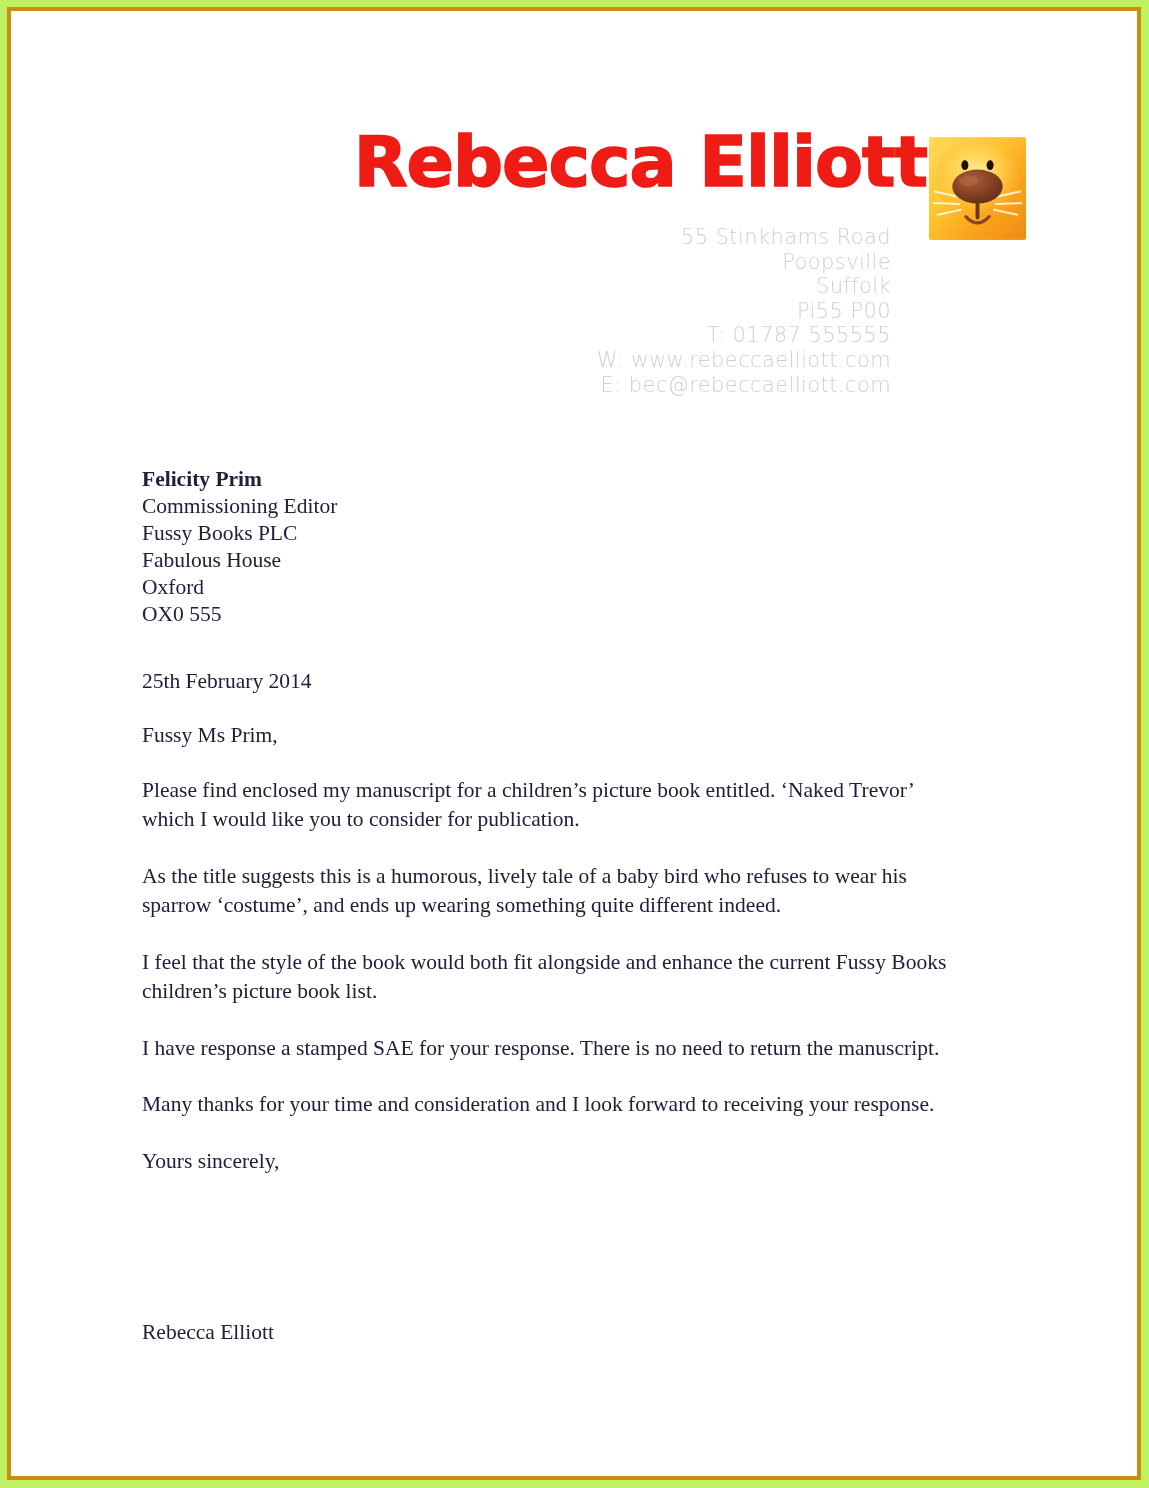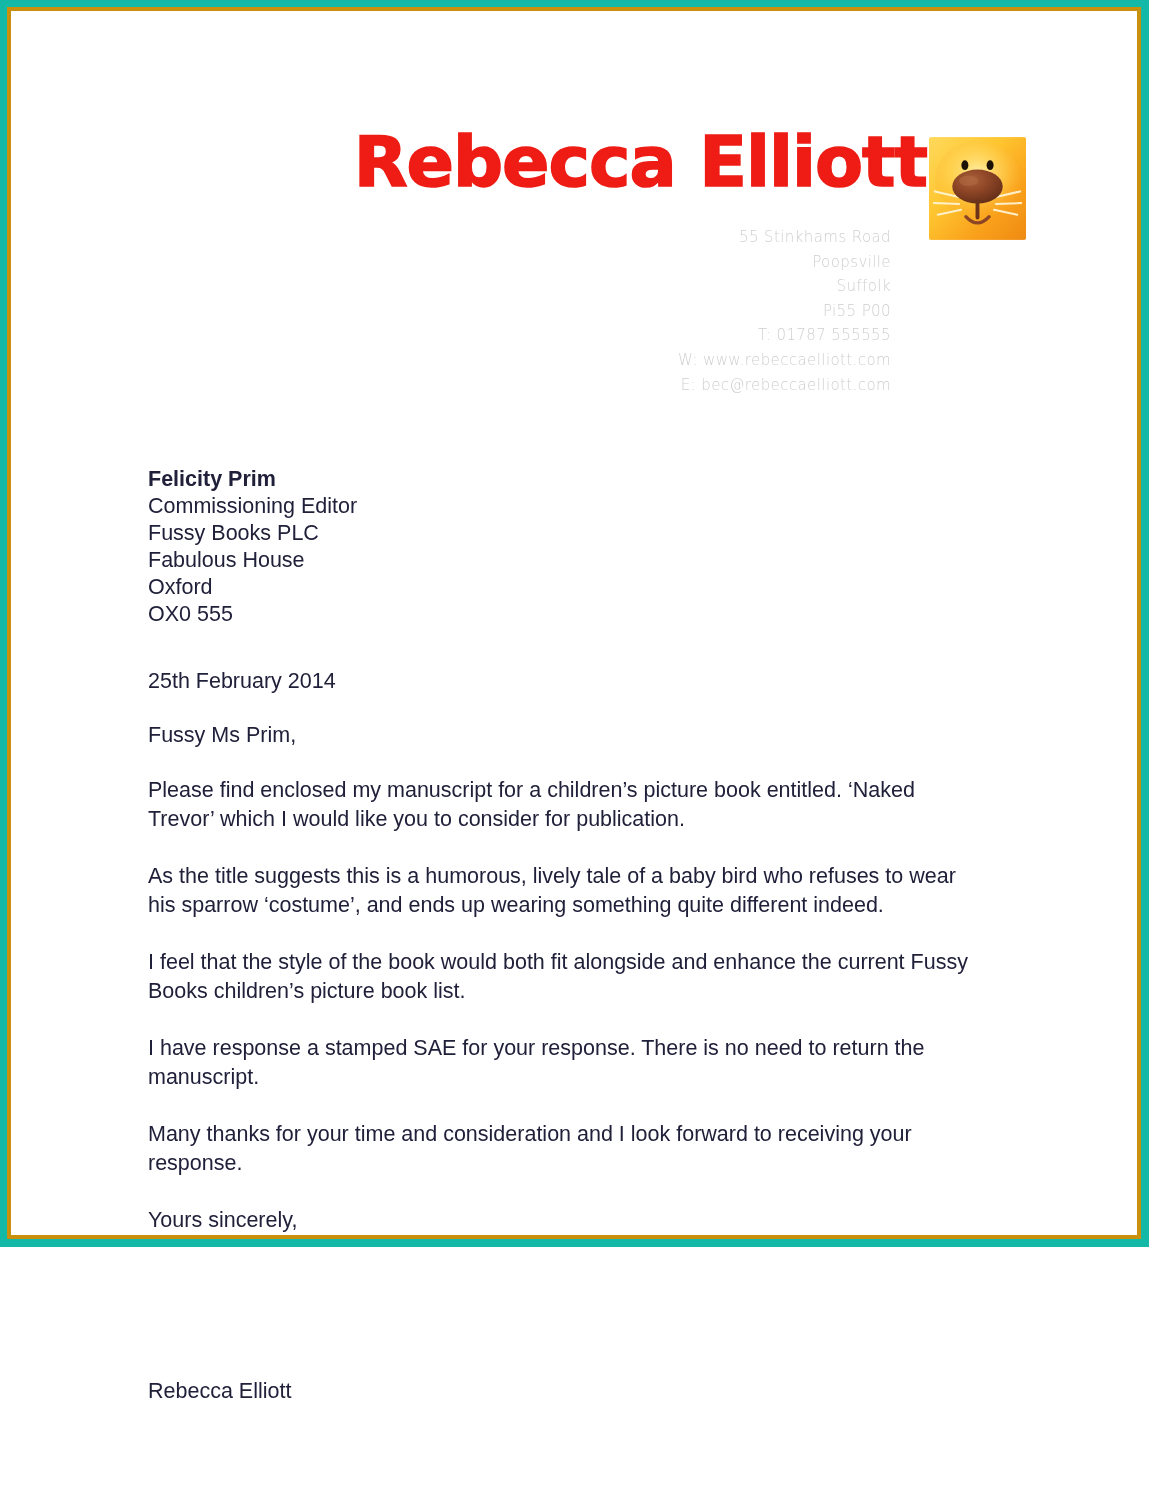--- a/index.html
+++ b/index.html
@@ -11,22 +11,22 @@
     width: 1149px;
     height: 1488px;
     font-family: "Liberation Serif", serif;
     overflow: hidden;
   }
 
   
   .page {
     position: relative;
     width: 1149px;
-    height: 1247px;
-    background: #14b8a6;
+    height: 1488px;
+    background: #bef264;
     box-sizing: border-box;
     padding: 7px 8px 8px 7px;
   }
   .frame {
     position: relative;
     width: 100%;
     height: 100%;
     box-sizing: border-box;
     border: 4px solid #c8900c;
     background: #ffffff;
@@ -79,36 +79,36 @@
   }
 
   
   .sender-address {
     position: absolute;
     right: 246px;
     top: 214px;
     text-align: right;
     font-family: "DejaVu Sans", sans-serif;
     font-weight: 300;
-    font-size: 15px;
+    font-size: 21px;
     line-height: 24.6px;
     color: #cfcfcf;
     letter-spacing: 0.4px;
     white-space: nowrap;
   }
   .sender-address div { white-space: nowrap; }
 
   
   .letter {
     position: absolute;
-    left: 137px;
+    left: 131px;
     top: 455px;
     width: 822px;
     color: #20203a;
-    font-family: Liberation Sans, sans-serif;
+    font-family: Liberation Serif, serif;
     font-size: 21.5px;
     line-height: 27.2px;
   }
   .recipient { margin: 0; }
   .recipient div { line-height: 27.1px; }
   .recipient .bold { font-weight: 700; }
 
   .date { margin-top: 39px; }
   .salutation { margin-top: 27px; }
 

